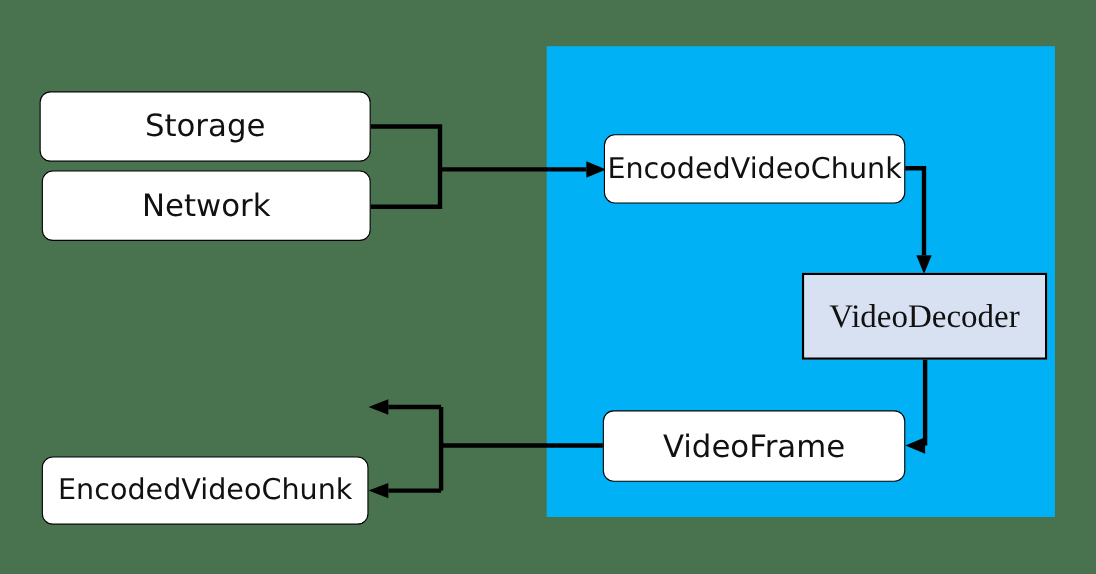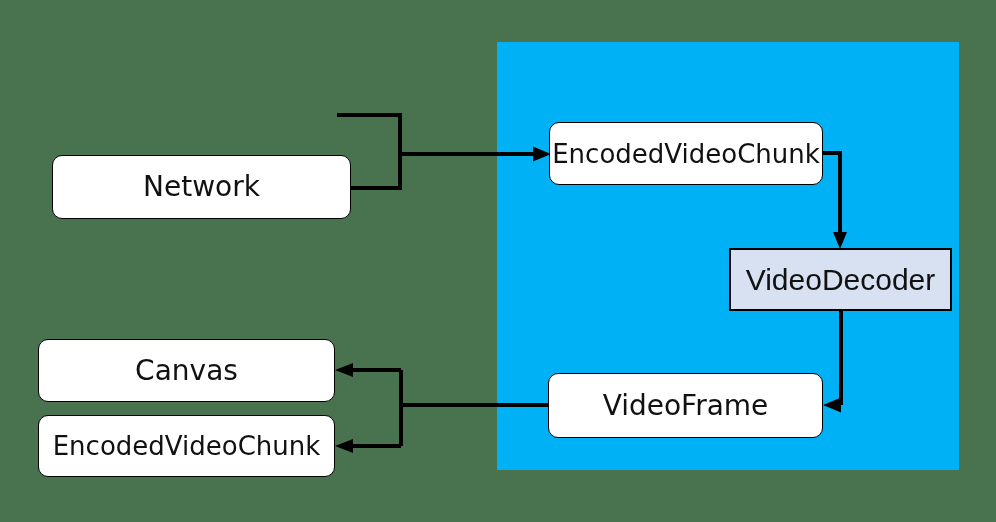--- a/index.html
+++ b/index.html
@@ -37,29 +37,29 @@
     position:absolute;
     display:flex;align-items:center;justify-content:center;
     background:var(--node-fill);
     border:1.6px solid var(--line);
     border-radius:10px;
     color:var(--text);
     white-space:nowrap;
     line-height:1;
   }
   .node-storage          {left:36px; top:83px;  width:301px;height:64px;font-size:28px;}
-  .node-network          {left:52px; top:155px; width:299px;height:64px;font-size:28px;}
+  .node-network          {left:38px; top:155px; width:299px;height:64px;font-size:28px;}
   .node-canvas           {left:38px; top:339px; width:297px;height:63px;font-size:28px;}
   .node-media-stream-track{left:38px;top:415px; width:297px;height:62px;font-size:26px;}
   .node-encoded-video-chunk{left:549px;top:122px;width:274px;height:63px;font-size:26px;}
   .node-video-frame      {left:548px;top:373px; width:275px;height:65px;font-size:28px;}
   .node-video-decoder{
-    left:729px;top:248px;width:223px;height:63px;
+    left:729px;top:248px;width:223px;height:79px;
     font-size:30px;
-    font-family:Liberation Sans, sans-serif;
+    font-family:Liberation Serif, serif;
     background:var(--decoder-fill);
     border-radius:0;
     border-width:2px;
   }
 </style>
 </head>
 <body>
 
 <div class="stage">
 
@@ -81,38 +81,38 @@
     </g>
     <g>
       <path d="M548,405 L401,405 M401,370 L401,446"></path>
       <path d="M401,370 L353,370"></path>
       <polygon points="335,370 353,363 353,377"></polygon>
       <path d="M401,446 L353,446"></path>
       <polygon points="335,446 353,439 353,453"></polygon>
     </g>
   </svg>
 
+  <div class="node node-storage">
+    <span>Storage</span>
+  </div>
 
   <div class="node node-network">
     <span>Network</span>
   </div>
 
   <div class="node node-encoded-video-chunk">
     <span>EncodedVideoChunk</span>
   </div>
 
   <div class="node node-video-decoder">
     <span>VideoDecoder</span>
   </div>
 
   <div class="node node-video-frame">
     <span>VideoFrame</span>
   </div>
 
-  <div class="node node-canvas">
-    <span>Canvas</span>
-  </div>
 
   <div class="node node-media-stream-track">
     <span>EncodedVideoChunk</span>
   </div>
 
 </div>
 
 </body></html>

